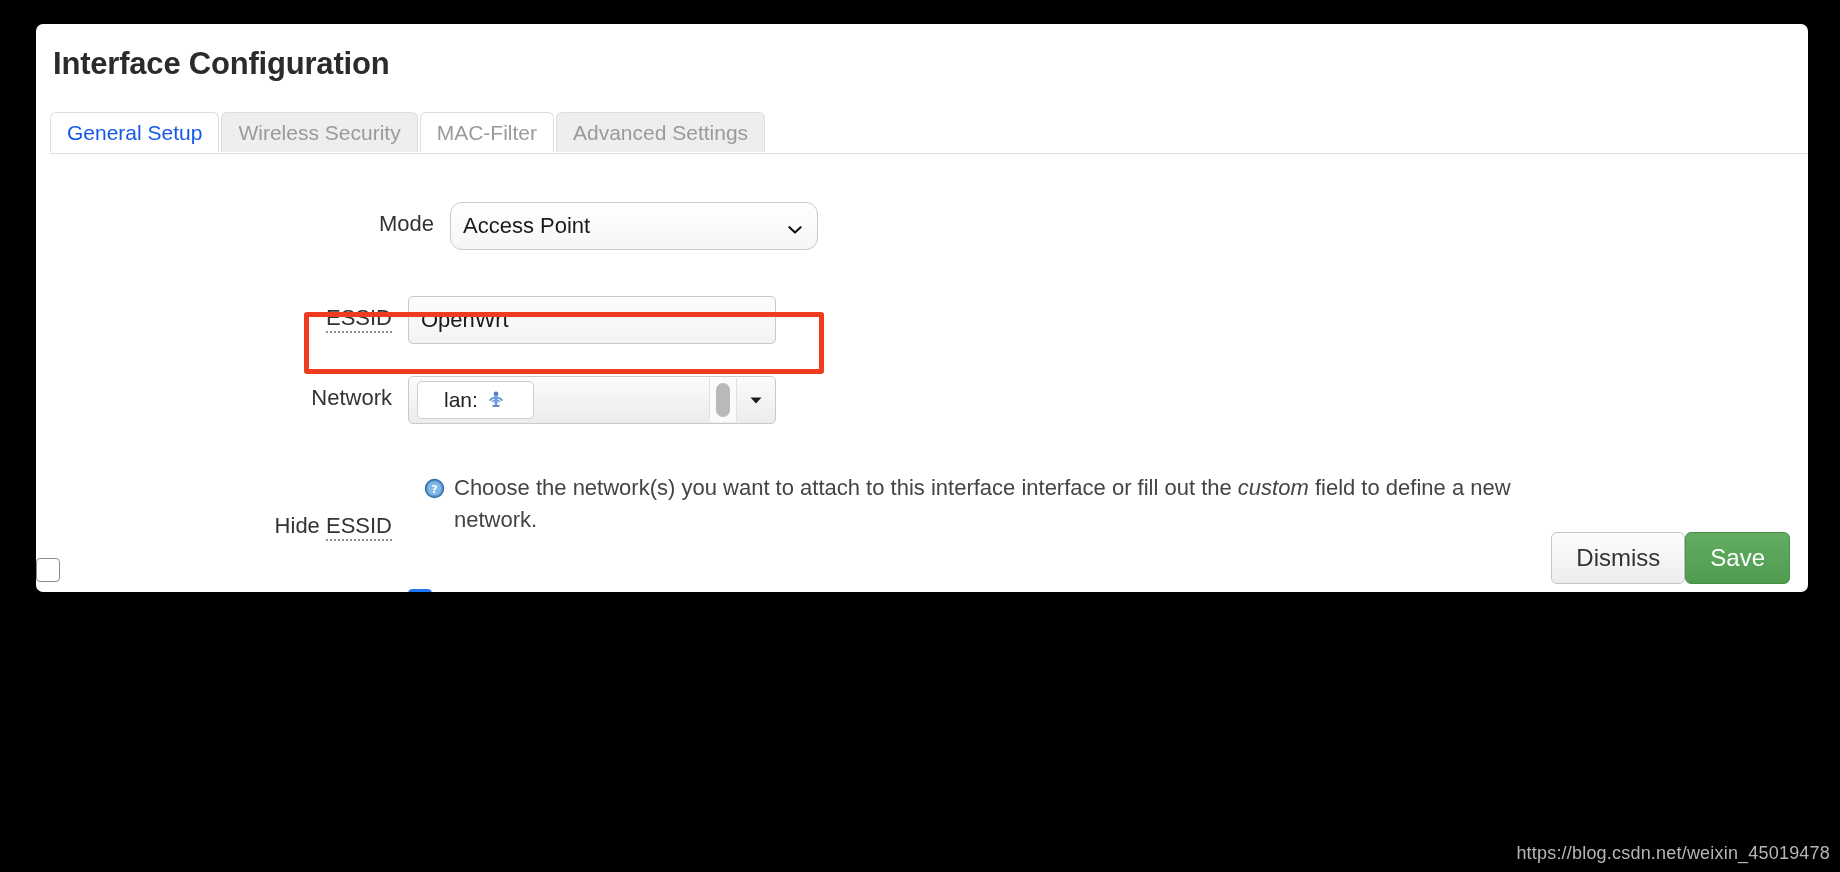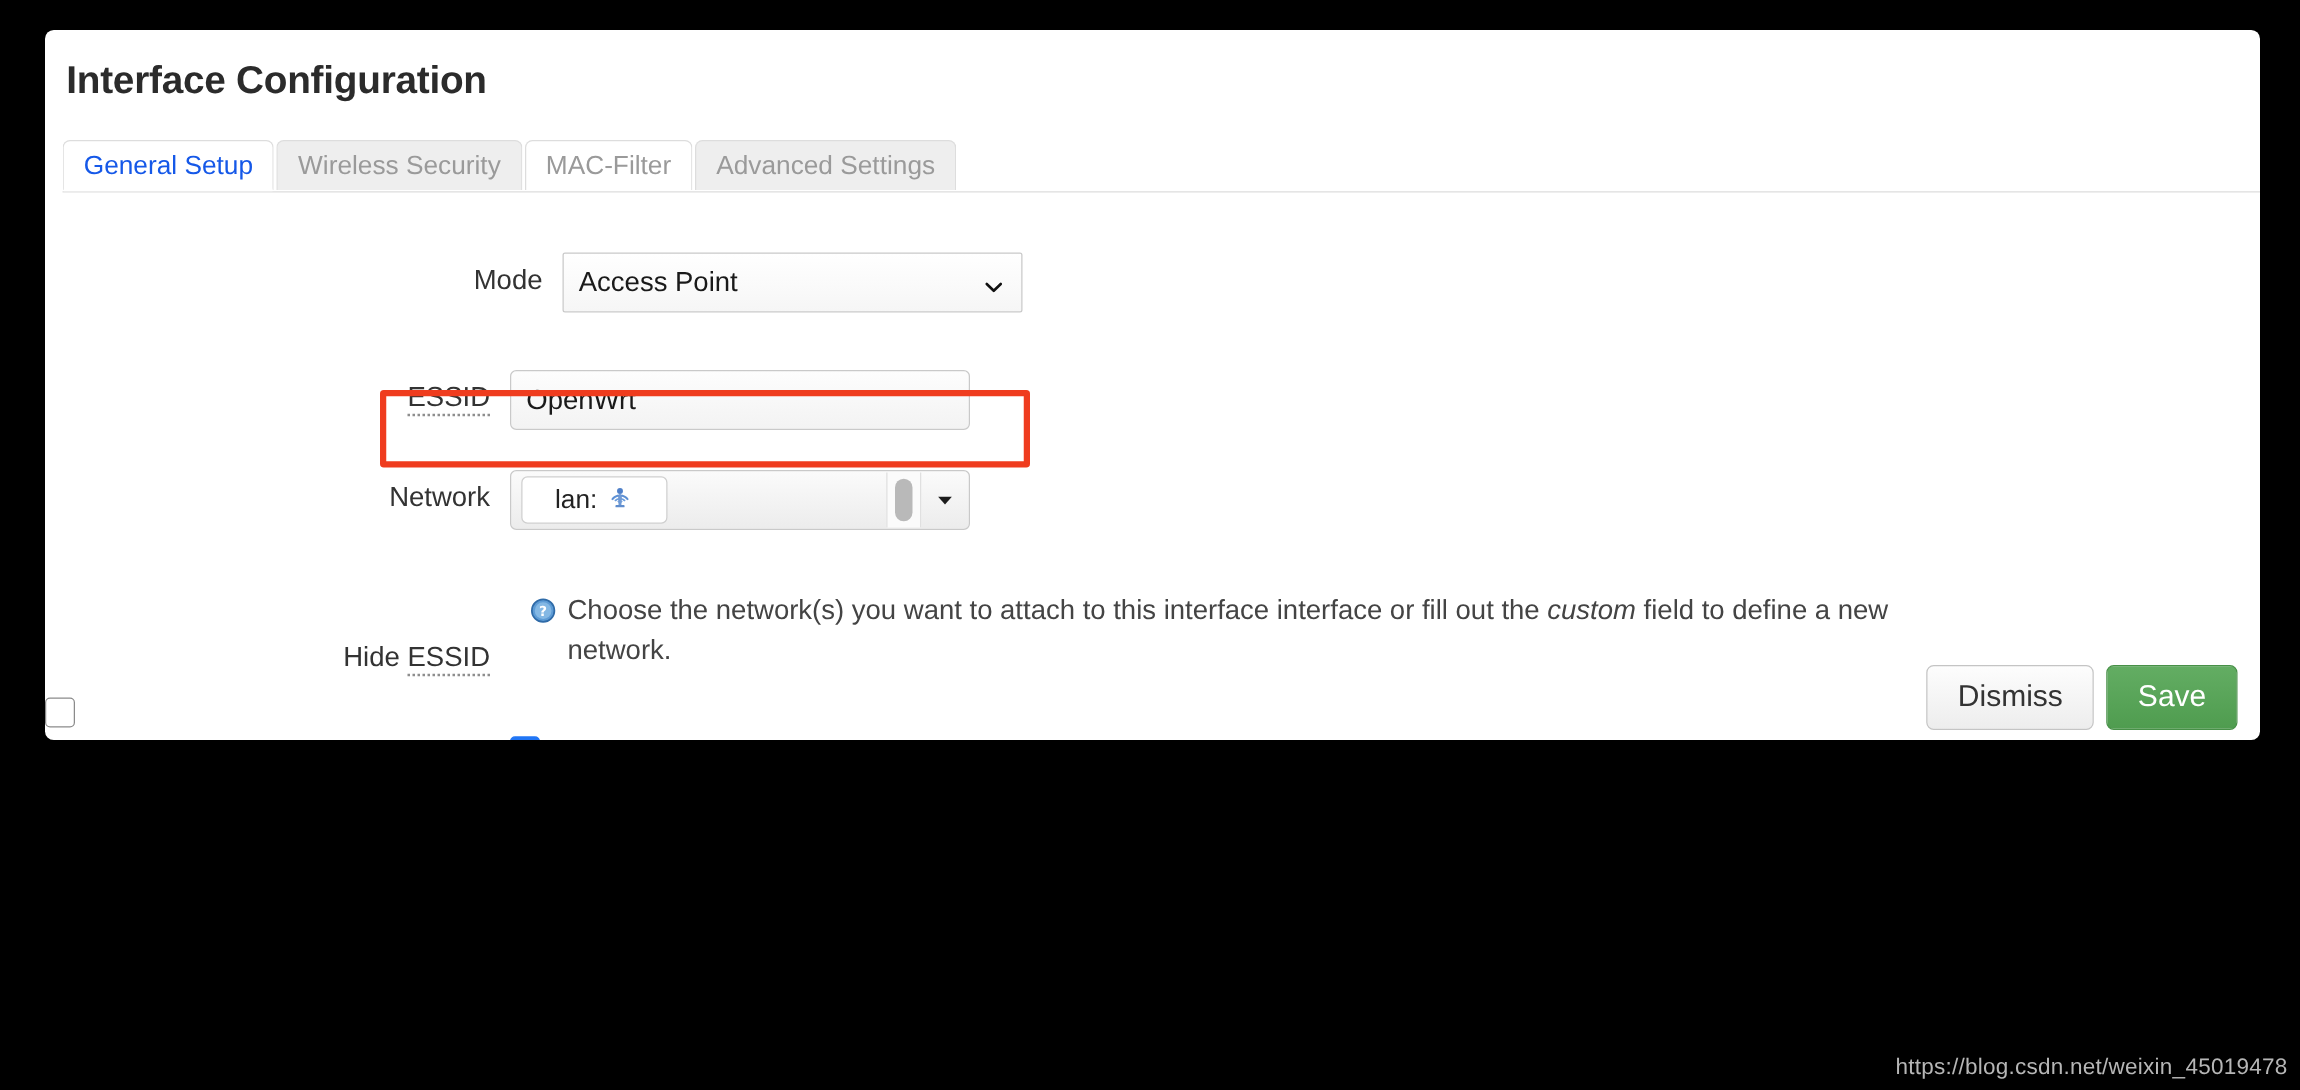--- a/index.html
+++ b/index.html
@@ -110,21 +110,21 @@
   }
   .field-control {
     flex: 0 0 auto;
   }
 
   
   .styled-select {
     width: 368px;
     height: 48px;
     border: 1px solid #c9c9c9;
-    border-radius: 2px;
+    border-radius: 12px;
     background: linear-gradient(#ffffff, #f6f6f6);
     display: flex;
     align-items: center;
     padding: 0 12px;
     box-sizing: border-box;
     font-size: 22px;
     color: #1a1a1a;
     position: relative;
     cursor: pointer;
   }
@@ -267,21 +267,20 @@
     transform: rotate(42deg);
   }
 
   
   #footer-actions {
     position: absolute;
     right: 18px;
     bottom: 8px;
     display: flex;
     align-items: flex-end;
-    gap: 10px;
   }
   .btn {
     height: 52px;
     padding: 0 24px;
     font-size: 24px;
     border-radius: 6px;
     display: flex;
     align-items: center;
     justify-content: center;
     cursor: pointer;

